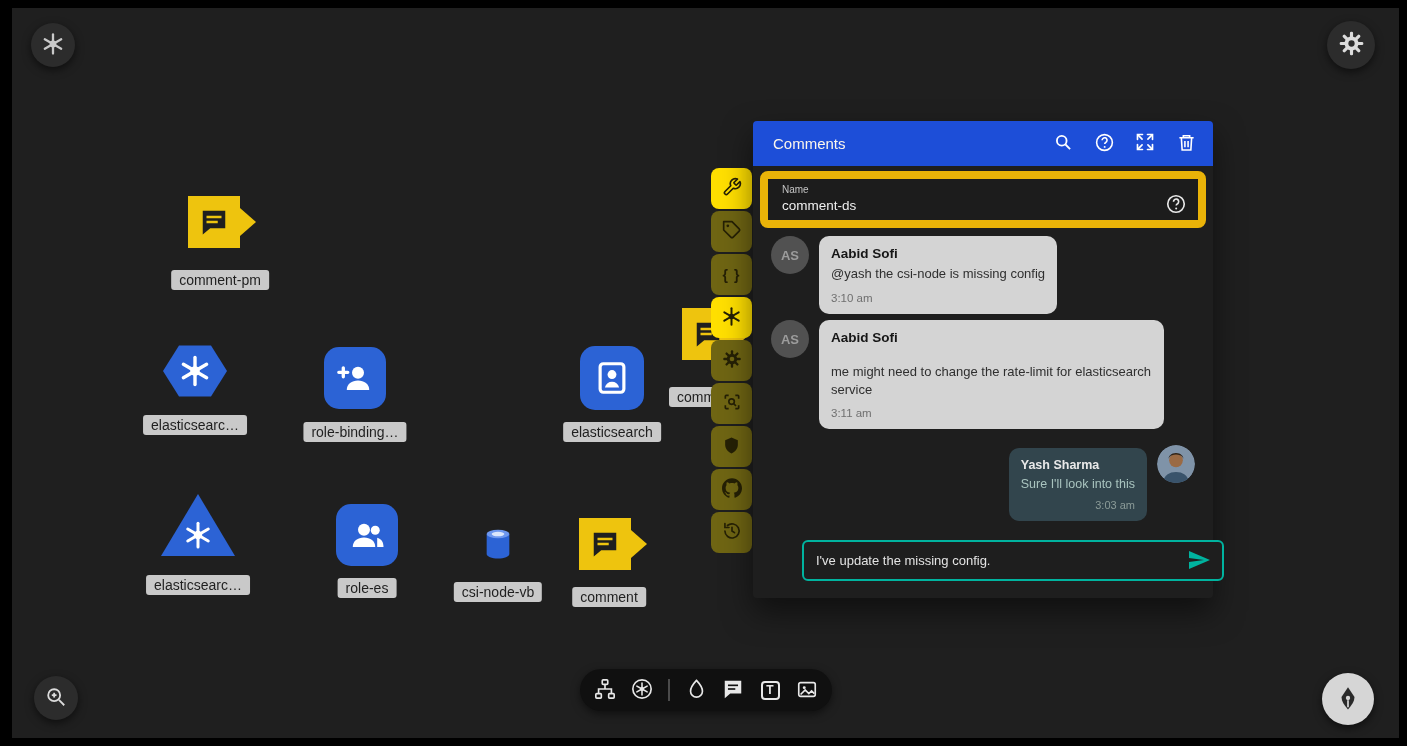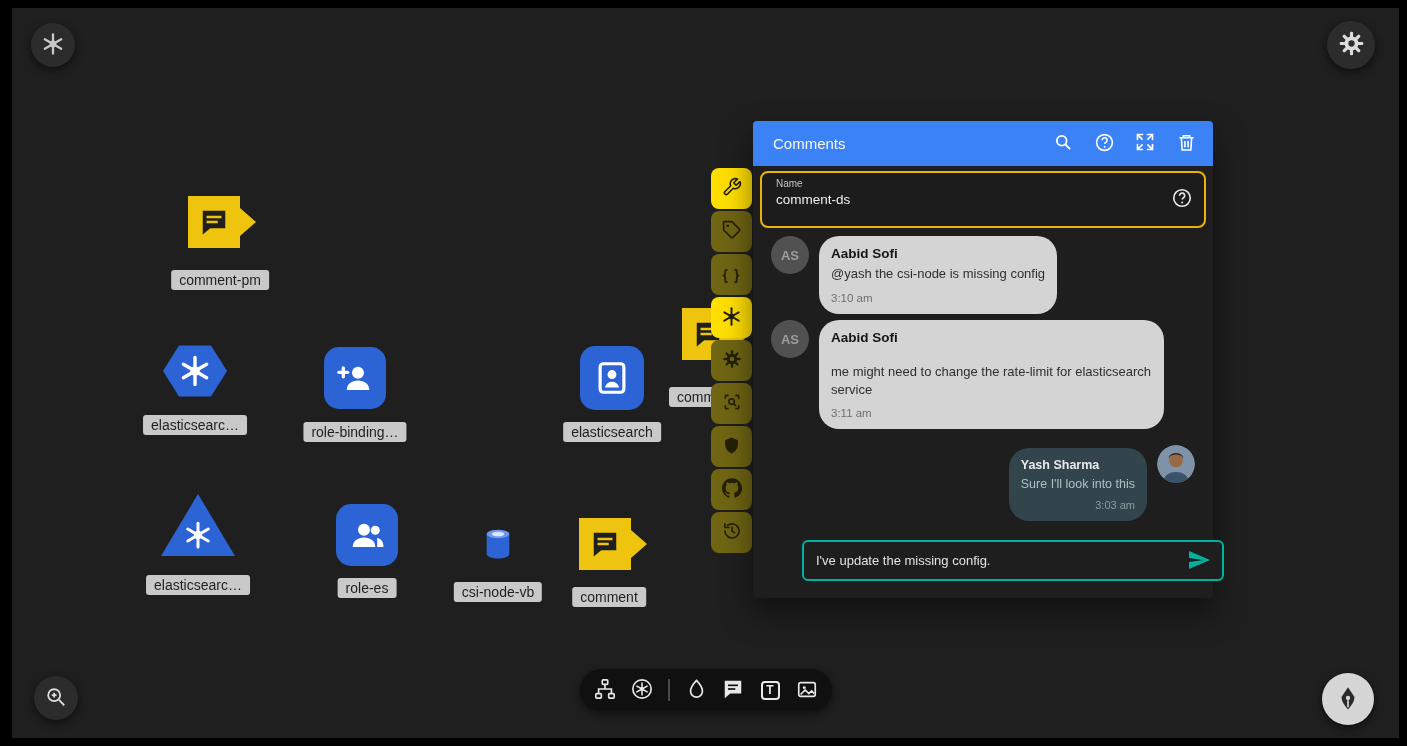--- a/index.html
+++ b/index.html
@@ -56,39 +56,39 @@
   .node-toolbar { position:absolute; left:699px; top:160px; width:41px; display:flex;
                   flex-direction:column; gap:2px; z-index:3; }
   .nt-btn { width:41px; height:41px; border:none; border-radius:8px; background:#6f6513; color:#252005;
             display:flex; align-items:center; justify-content:center; cursor:pointer; font-weight:bold; }
   .nt-btn.active { background:#ffdf00; }
   .nt-btn .braces { font-size:14px; letter-spacing:1px; }
 
   
   .panel { position:absolute; left:741px; top:113px; width:460px; height:477px; background:#1e1e1e;
            border-radius:4px; box-shadow:0 14px 30px rgba(0,0,0,.5); z-index:5; }
-  .panel-header { height:45px; background:#3b82f6; border-radius:4px 4px 0 0;
+  .panel-header { height:45px; background:#1d4ed8; border-radius:4px 4px 0 0;
                   display:flex; align-items:center; padding:0 16px 0 20px; }
   .panel-title { color:#fbf6ec; font-size:15px; }
   .panel-header-icons { margin-left:auto; display:flex; gap:19px; align-items:center; }
   .ph-btn { background:none; border:none; color:#fff; width:22px; height:22px; padding:0;
             display:flex; align-items:center; justify-content:center; cursor:pointer; }
 
   .name-wrap { position:absolute; left:7px; top:50px; width:446px; height:57px; background:#1c1c1c;
-               border:2px solid #eab308; border-radius:8px; padding:5px 12px 0 14px; }
+               border:8px solid #eab308; border-radius:8px; padding:5px 12px 0 14px; }
   .name-label { font-size:10px; color:#c4c4c4; display:block; }
   .name-input { width:385px; background:transparent; border:none; outline:none; color:#efefef;
                 font-size:13.5px; margin-top:3px; font-family:inherit; }
   .name-help { position:absolute; right:10px; top:14px; background:none; border:none; color:#e8e8e8;
                width:24px; height:24px; padding:0; cursor:pointer; }
 
   .msg { position:absolute; display:flex; align-items:flex-start; }
   .avatar { width:38px; height:38px; border-radius:50%; background:#515151; color:#9c9c9c;
             display:flex; align-items:center; justify-content:center; font-size:13px; font-weight:bold; flex:0 0 38px; }
-  .bubble { background:#d4d4d4; border-radius:20px; padding:10px 12px; color:#2f2f2f; }
+  .bubble { background:#d4d4d4; border-radius:10px; padding:10px 12px; color:#2f2f2f; }
   .bubble .author { font-size:13.5px; font-weight:bold; color:#161616; }
   .bubble .text { font-size:13px; line-height:1.35; margin-top:4px; }
   .bubble .text.gap { margin-top:18px; }
   .bubble .time { font-size:11.5px; color:#6f6f6f; margin-top:9px; }
   #msg-1 { left:18px; top:115px; gap:10px; }
   #msg-1 .bubble { max-width:252px; }
   #msg-2 { left:18px; top:199px; gap:10px; }
   #msg-2 .bubble { width:345px; }
   #msg-3 { right:18px; top:324px; gap:10px; }
   .bubble.mine { background:#32454d; margin-top:3px; max-width:170px; }

